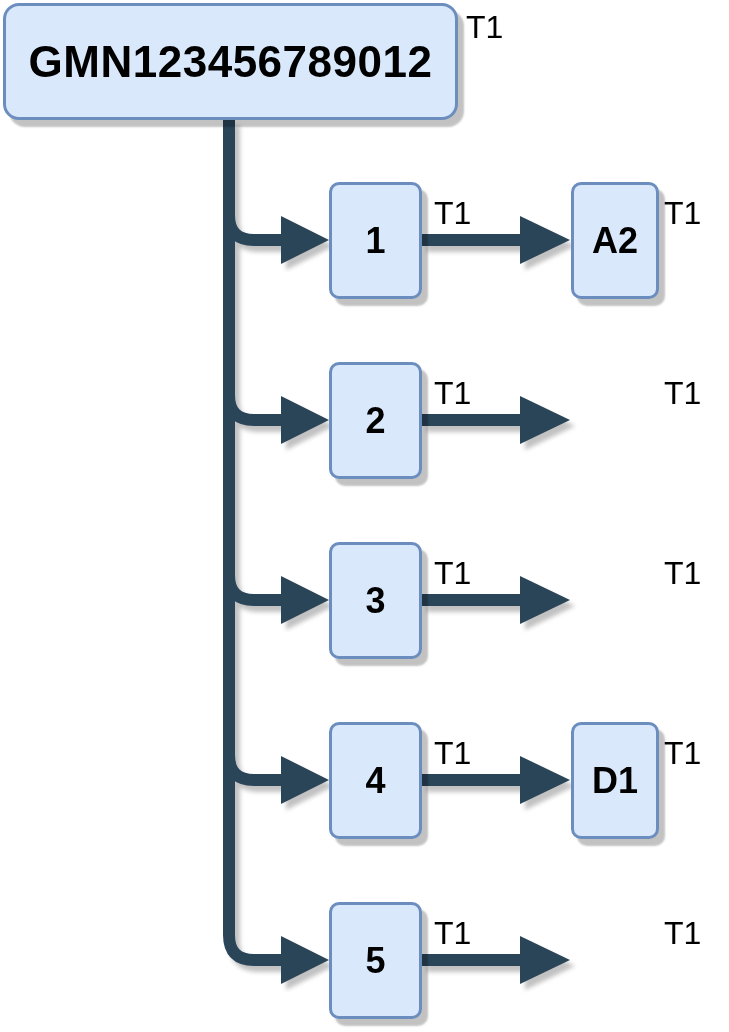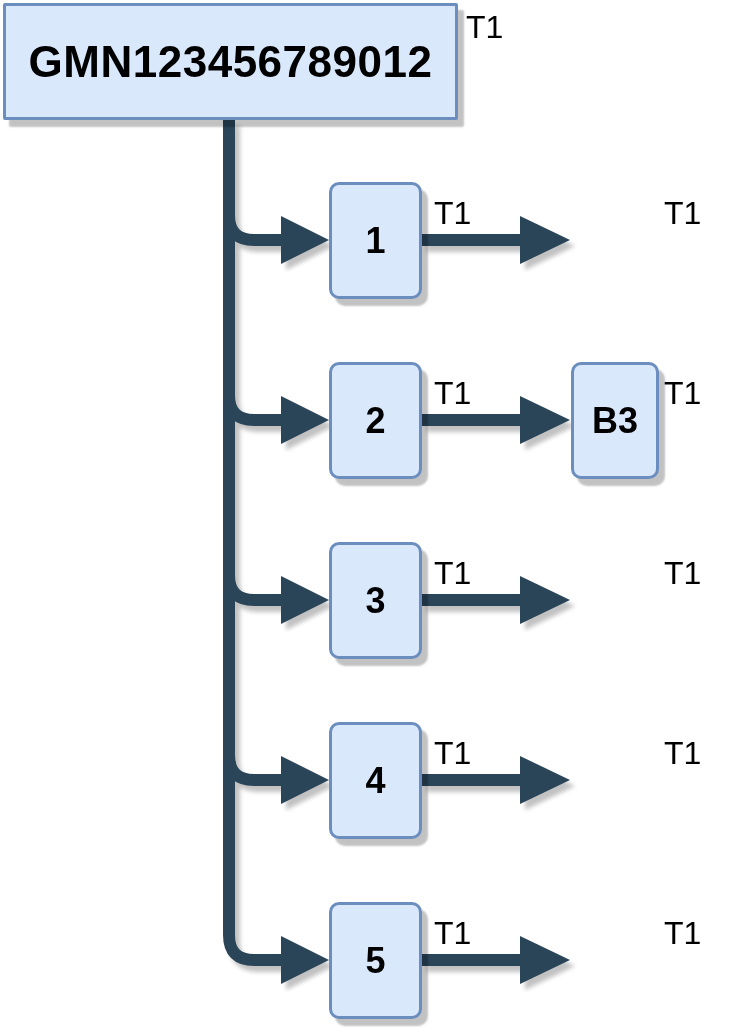--- a/index.html
+++ b/index.html
@@ -44,21 +44,21 @@
     box-sizing:border-box;
     display:flex;
     align-items:center;
     justify-content:center;
     box-shadow:6px 7px 2px rgba(0,0,0,0.24);
     font-weight:bold;
     text-align:center;
   }
   .node.root{
     left:3px;top:3px;width:455px;height:117px;
-    border-radius:2px;
+    border-radius:16px;
     font-size:44px;
     letter-spacing:0.5px;
   }
   .node.small{
     width:93px;height:117px;
     border-radius:10px;
     font-size:36px;
   }
   .node.child{
     width:88px;
@@ -104,41 +104,44 @@
 
   <div class="node root">
     <span>GMN123456789012</span>
   </div>
   <div class="tag" style="left:466px;top:10px">T1</div>
 
   <div class="node small" style="left:329px;top:182px">
     <span>1</span>
   </div>
   <div class="tag" style="left:434px;top:196px">T1</div>
+  <div class="node small child" style="left:571px;top:182px">
+    <span>A2</span>
+  </div>
   <div class="tag" style="left:664px;top:196px">T1</div>
 
   <div class="node small" style="left:329px;top:362px">
     <span>2</span>
   </div>
   <div class="tag" style="left:434px;top:376px">T1</div>
-  <div class="node small child" style="left:571px;top:362px">
-    <span>B3</span>
-  </div>
   <div class="tag" style="left:664px;top:376px">T1</div>
 
   <div class="node small" style="left:329px;top:542px">
     <span>3</span>
   </div>
   <div class="tag" style="left:434px;top:556px">T1</div>
   <div class="tag" style="left:664px;top:556px">T1</div>
 
   <div class="node small" style="left:329px;top:722px">
     <span>4</span>
   </div>
   <div class="tag" style="left:434px;top:736px">T1</div>
+  <div class="node small child" style="left:571px;top:722px">
+    <span>D1</span>
+  </div>
   <div class="tag" style="left:664px;top:736px">T1</div>
 
   <div class="node small" style="left:329px;top:902px">
     <span>5</span>
   </div>
   <div class="tag" style="left:434px;top:916px">T1</div>
   <div class="tag" style="left:664px;top:916px">T1</div>
 
 </div>
 

